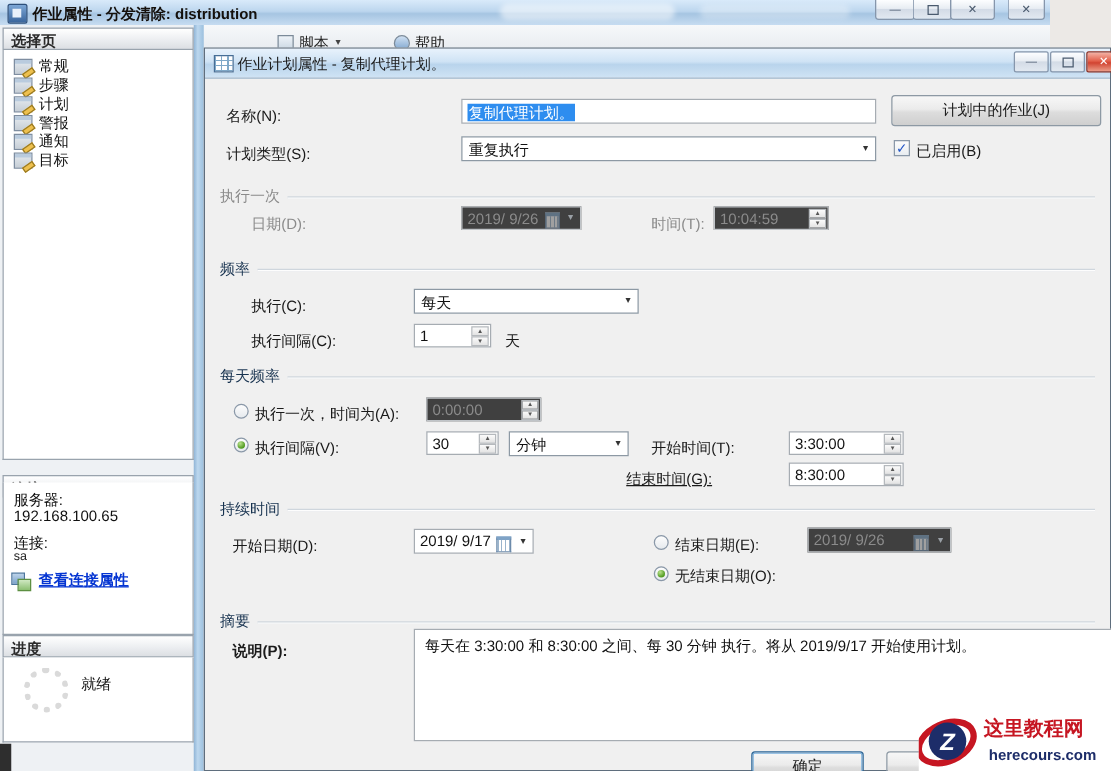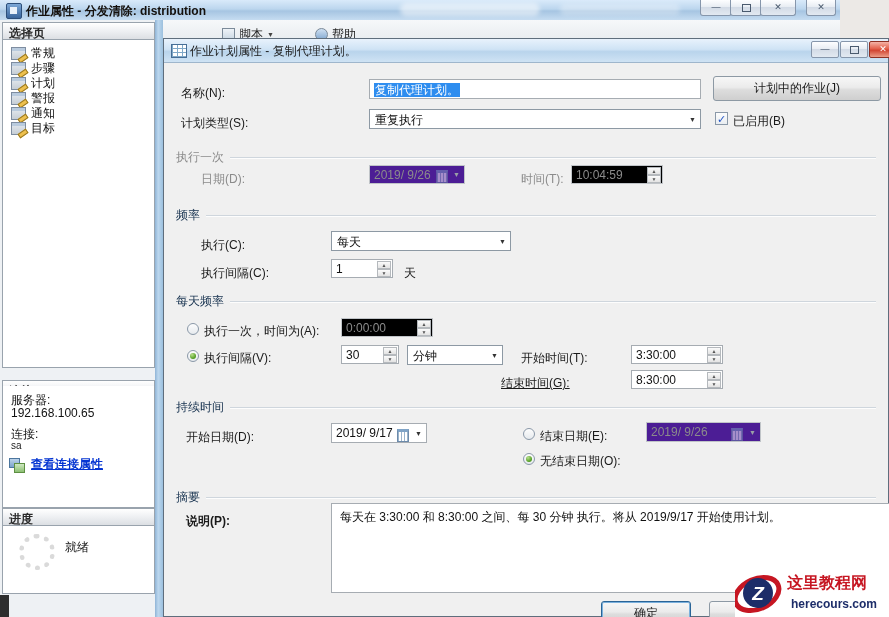--- a/index.html
+++ b/index.html
@@ -44,29 +44,29 @@
   .dlg-titlebar{left:0;top:0;right:0;height:23px;background:linear-gradient(#e8f2fc,#cfe3f5 45%,#b9d4ec 55%,#cfe3f4);
     border-bottom:1px solid #9fb6cc;}
   .dlg-title{left:26px;top:4px;color:#1b1b1b;}
   .dlg-icon{left:7px;top:5px;width:14px;height:12px;background:
     repeating-linear-gradient(0deg,#7fa8c8 0 1px,transparent 1px 4px),
     repeating-linear-gradient(90deg,#7fa8c8 0 1px,transparent 1px 5px),#fff;
     border:1px solid #476e96;}
   .lbl{color:#1a1a1a;}
   .dis{color:#8b8b8b !important;}
   .tb{background:#fff;border:1px solid #a6acb2;box-sizing:border-box;padding:2px 4px;overflow:hidden;white-space:nowrap;}
-  .tb.disabled{background:#4c1d95;border-color:#c0c4c8;color:#8b8b8b;}
+  .tb.disabled{background:#404040;border-color:#c0c4c8;color:#8b8b8b;}
   .sel{background:#2e8def;color:#fff;padding:0 1px;}
   .btn{background:linear-gradient(#f7f7f7,#ebebeb 45%,#dddddd 55%,#cfcfcf);
     border:1px solid #8d99a4;border-radius:3px;text-align:center;color:#1a1a1a;box-sizing:border-box;}
   .btn-focus{border:1px solid #2a6496;box-shadow:inset 0 0 0 1px #7ab0dd;}
   .dd{background:#fff;border:1px solid #8d99a4;box-sizing:border-box;padding:2px 18px 2px 5px;position:absolute;}
   .dd .arr{position:absolute;right:4px;top:50%;transform:translateY(-50%);font-size:7px;color:#333;}
   .spinbox{position:absolute;background:#fff;border:1px solid #a6acb2;box-sizing:border-box;padding:2px 18px 2px 4px;}
-  .spinbox.disabled{background:#000000;border-color:#c0c4c8;color:#8b8b8b;}
+  .spinbox.disabled{background:#404040;border-color:#c0c4c8;color:#8b8b8b;}
   .spin-ud{position:absolute;right:1px;top:1px;bottom:1px;width:14px;display:flex;flex-direction:column;}
   .spin-ud span{flex:1;font-size:5px;line-height:6px;text-align:center;color:#555;
     background:linear-gradient(#fbfbfb,#e3e3e3);border:1px solid #b5b9bd;}
   .cal-ic{display:inline-block;width:10px;height:9px;background:
      repeating-linear-gradient(90deg,#9ab4cc 0 1px,transparent 1px 3px),#fff;
      border:1px solid #6d8bab;border-top:3px solid #7fa3c6;vertical-align:middle;}
   .grp{position:absolute;display:flex;align-items:center;gap:6px;}
   .grp .gt{color:#17324f;white-space:nowrap;}
   .grp .gl{height:1px;background:#cfd6dd;border-bottom:1px solid #fdfdfd;flex:1;}
   .chk{position:absolute;width:13px;height:13px;background:linear-gradient(#fcfcfc,#e9edf1);border:1px solid #8a98a8;

